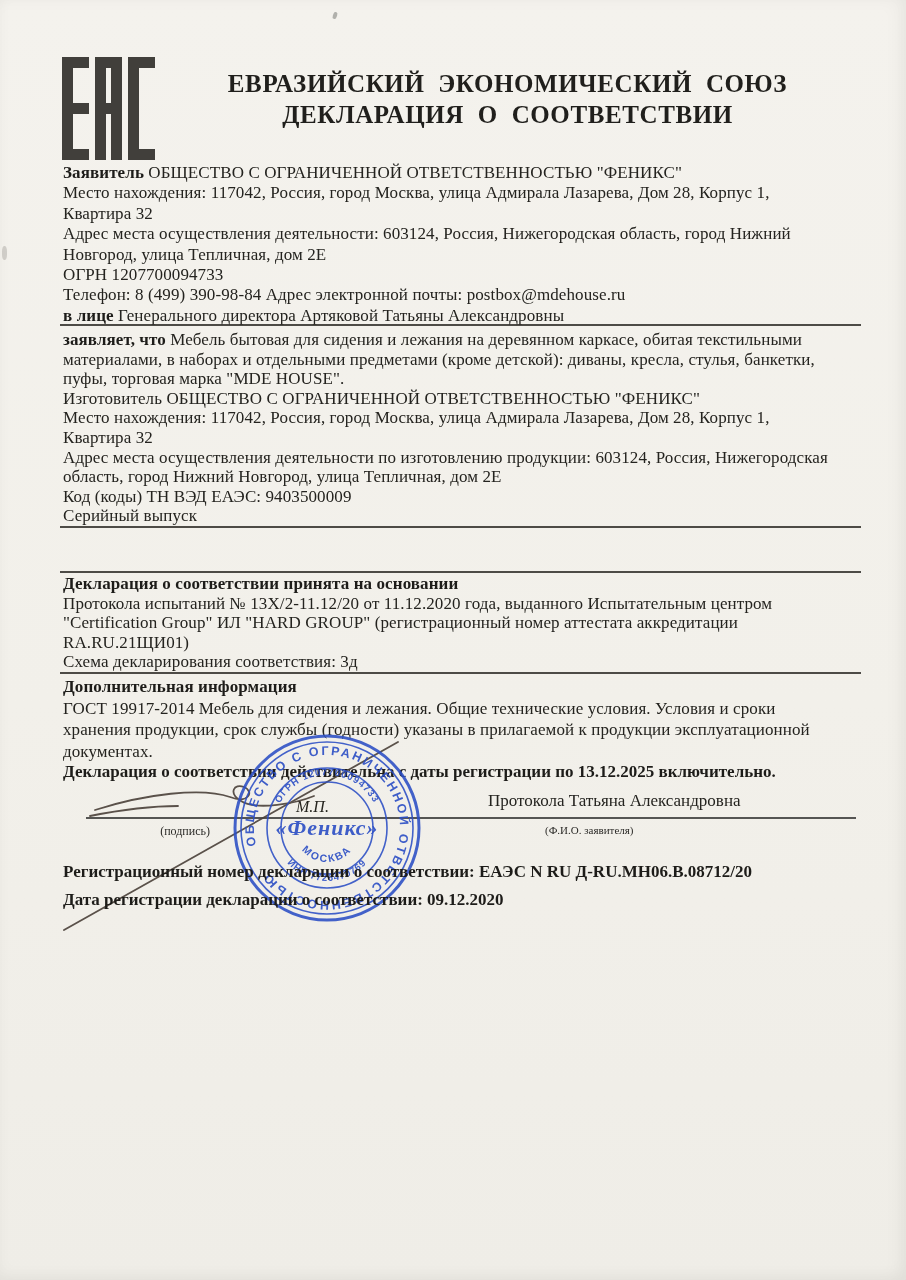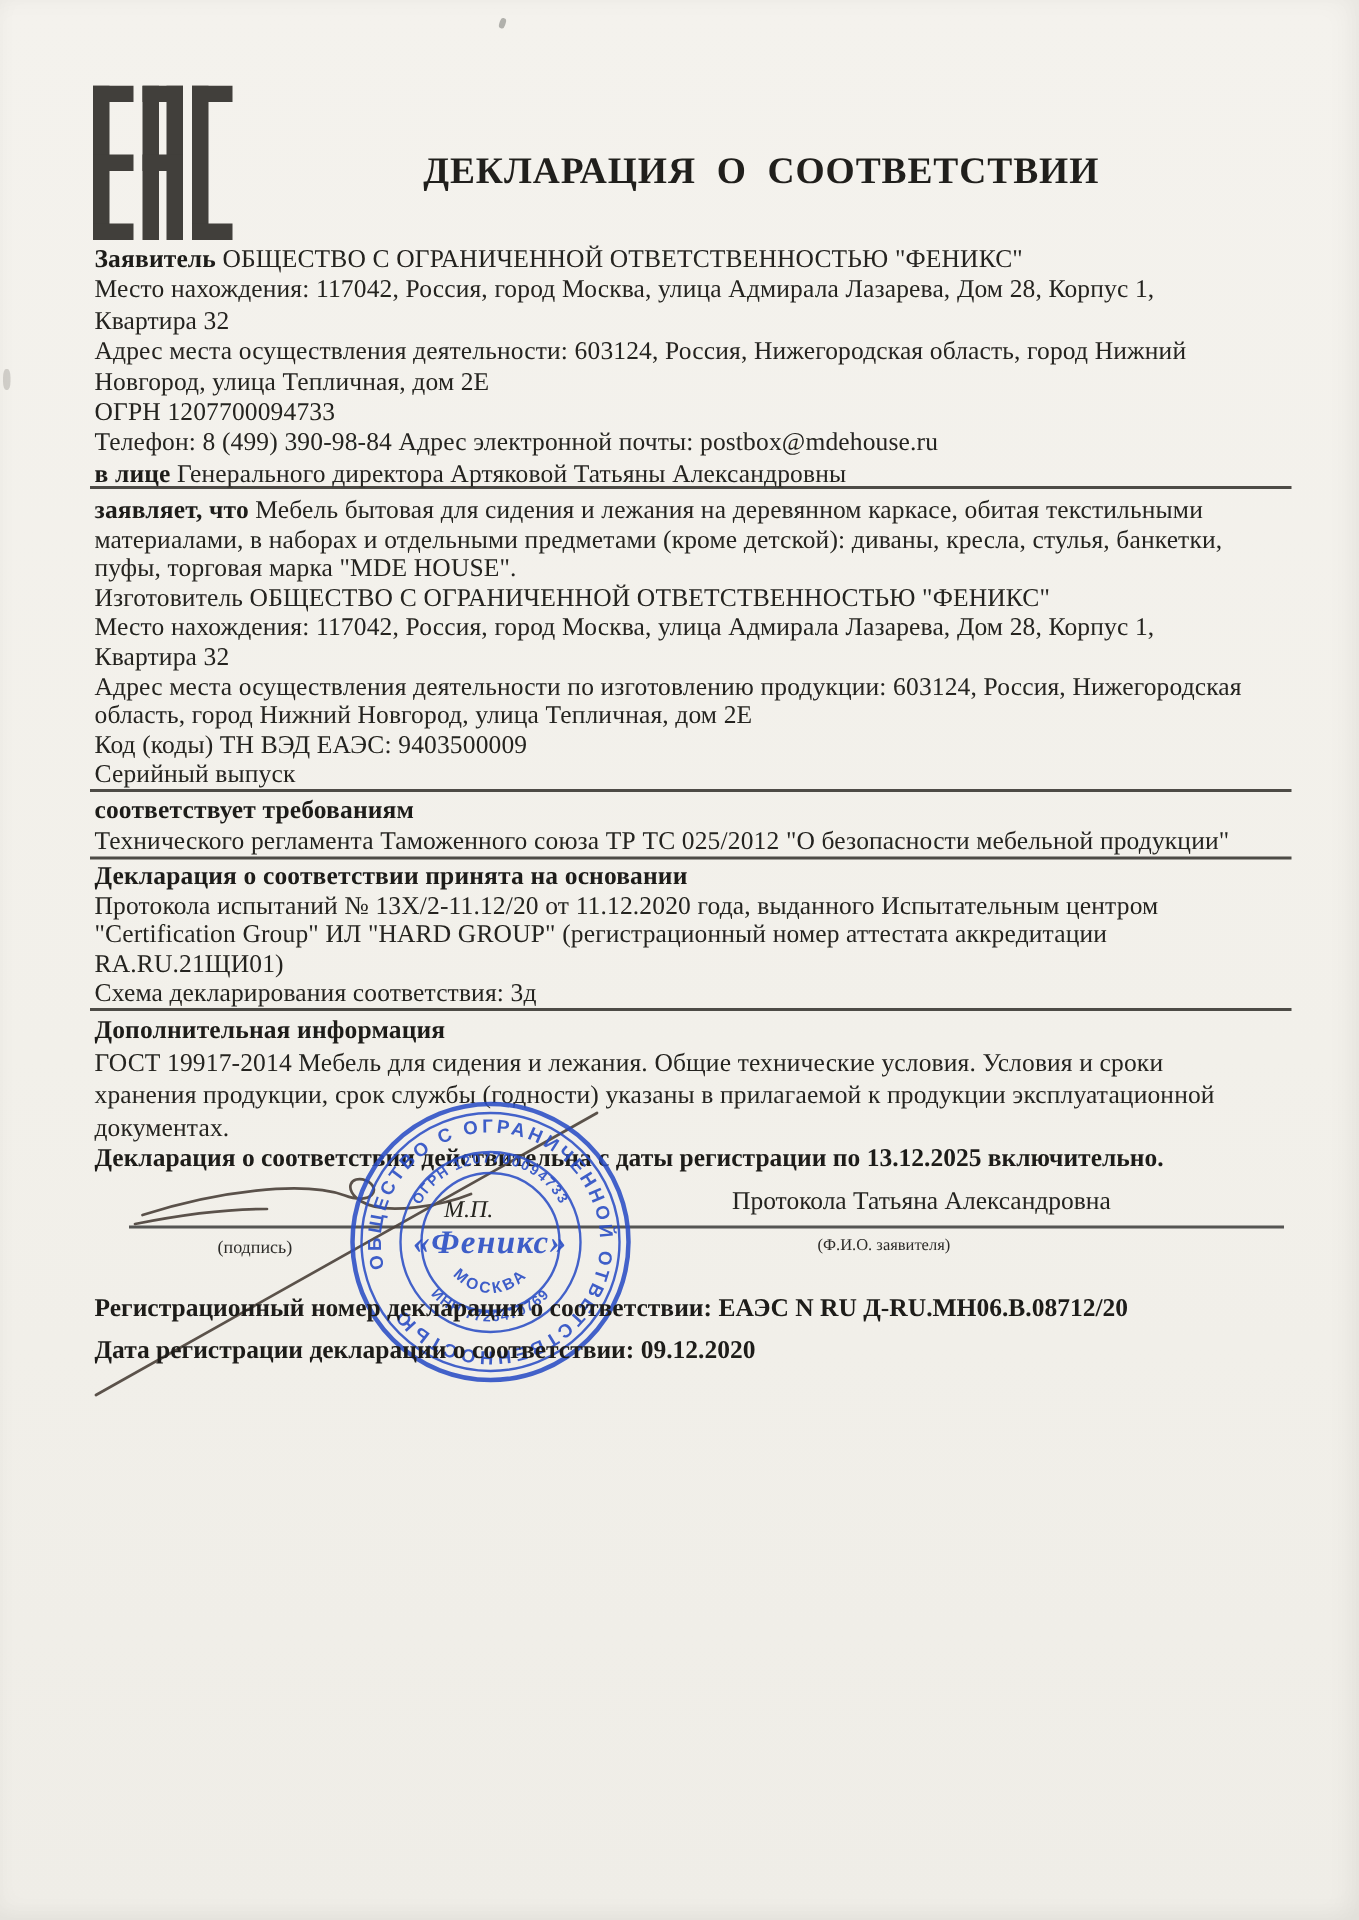--- a/index.html
+++ b/index.html
@@ -39,20 +39,21 @@
       <rect x="33" y="0" width="11" height="103"></rect>
         <rect x="49" y="0" width="11" height="103"></rect>
       <rect x="33" y="0" width="27" height="11"></rect>
         <rect x="33" y="46" width="27" height="11"></rect>
       <rect x="66" y="0" width="11" height="103"></rect>
         <rect x="66" y="0" width="27" height="11"></rect>
       <rect x="66" y="92" width="27" height="11"></rect>
     </g>
   </svg>
 
+  <div class="title-line" style="top:70px">ЕВРАЗИЙСКИЙ ЭКОНОМИЧЕСКИЙ СОЮЗ</div>
   <div class="title-line" style="top:101px">ДЕКЛАРАЦИЯ О СООТВЕТСТВИИ</div>
 
   <p class="para" style="top:163px;line-height:20.4px"><b>Заявитель</b><span> ОБЩЕСТВО С ОГРАНИЧЕННОЙ ОТВЕТСТВЕННОСТЬЮ "ФЕНИКС"
 Место нахождения: 117042, Россия, город Москва, улица Адмирала Лазарева, Дом 28, Корпус 1,
 Квартира 32
 Адрес места осуществления деятельности: 603124, Россия, Нижегородская область, город Нижний
 Новгород, улица Тепличная, дом 2Е
 ОГРН 1207700094733
 Телефон: 8 (499) 390-98-84 Адрес электронной почты: postbox@mdehouse.ru
 </span><b>в лице</b><span> Генерального директора Артяковой Татьяны Александровны</span></p>
@@ -65,42 +66,40 @@
 Изготовитель ОБЩЕСТВО С ОГРАНИЧЕННОЙ ОТВЕТСТВЕННОСТЬЮ "ФЕНИКС"
 Место нахождения: 117042, Россия, город Москва, улица Адмирала Лазарева, Дом 28, Корпус 1,
 Квартира 32
 Адрес места осуществления деятельности по изготовлению продукции: 603124, Россия, Нижегородская
 область, город Нижний Новгород, улица Тепличная, дом 2Е
 Код (коды) ТН ВЭД ЕАЭС: 9403500009
 Серийный выпуск</span></p>
 
   <div class="divider" style="top:526px"></div>
 
-  <p class="para" style="top:530px;line-height:20.8px"><b>соответствует требованиям</b><span>
-Технического регламента Таможенного союза ТР ТС 025/2012 "О безопасности мебельной продукции"</span></p>
 
   <div class="divider" style="top:571px"></div>
 
   <p class="para" style="top:574px;line-height:19.6px"><b>Декларация о соответствии принята на основании</b><span>
 Протокола испытаний № 13Х/2-11.12/20 от 11.12.2020 года, выданного Испытательным центром
 "Certification Group" ИЛ "HARD GROUP" (регистрационный номер аттестата аккредитации
 RA.RU.21ЩИ01)
 Схема декларирования соответствия: 3д</span></p>
 
   <div class="divider" style="top:672px"></div>
 
   <p class="para" style="top:676px;line-height:21.6px"><b>Дополнительная информация</b><span>
 ГОСТ 19917-2014 Мебель для сидения и лежания. Общие технические условия. Условия и сроки
 хранения продукции, срок службы (годности) указаны в прилагаемой к продукции эксплуатационной
 документах.</span></p>
 
   <p class="boldline" style="top:762px">Декларация о соответствии действительна с даты регистрации по 13.12.2025 включительно.</p>
 
   <div class="sig-line"></div>
-  <div class="caption" style="left:145px;top:824px;width:80px;text-align:left">(подпись)</div>
+  <div class="caption" style="left:130px;top:824px;width:80px;text-align:right">(подпись)</div>
   <div class="fio-name">Протокола Татьяна Александровна</div>
   <div class="caption" style="left:545px;top:824px;width:120px;text-align:left;font-size:11px">(Ф.И.О. заявителя)</div>
   <div class="mp-mark">М.П.</div>
 
   <svg style="left:50px;top:730px" width="370" height="210" viewBox="0 0 370 210">
     <g fill="none" stroke="#4a4039" stroke-width="1.8" stroke-linecap="round" opacity="0.9">
       <path d="M 348 12 L 14 200"></path>
       <path d="M 45 80 C 95 64, 152 57, 180 67 C 198 74, 205 62, 194 57 C 184 53, 178 63, 191 71 C 207 81, 247 73, 264 66"></path>
       <path d="M 40 86 C 70 80, 100 76, 128 76"></path>
     </g>

